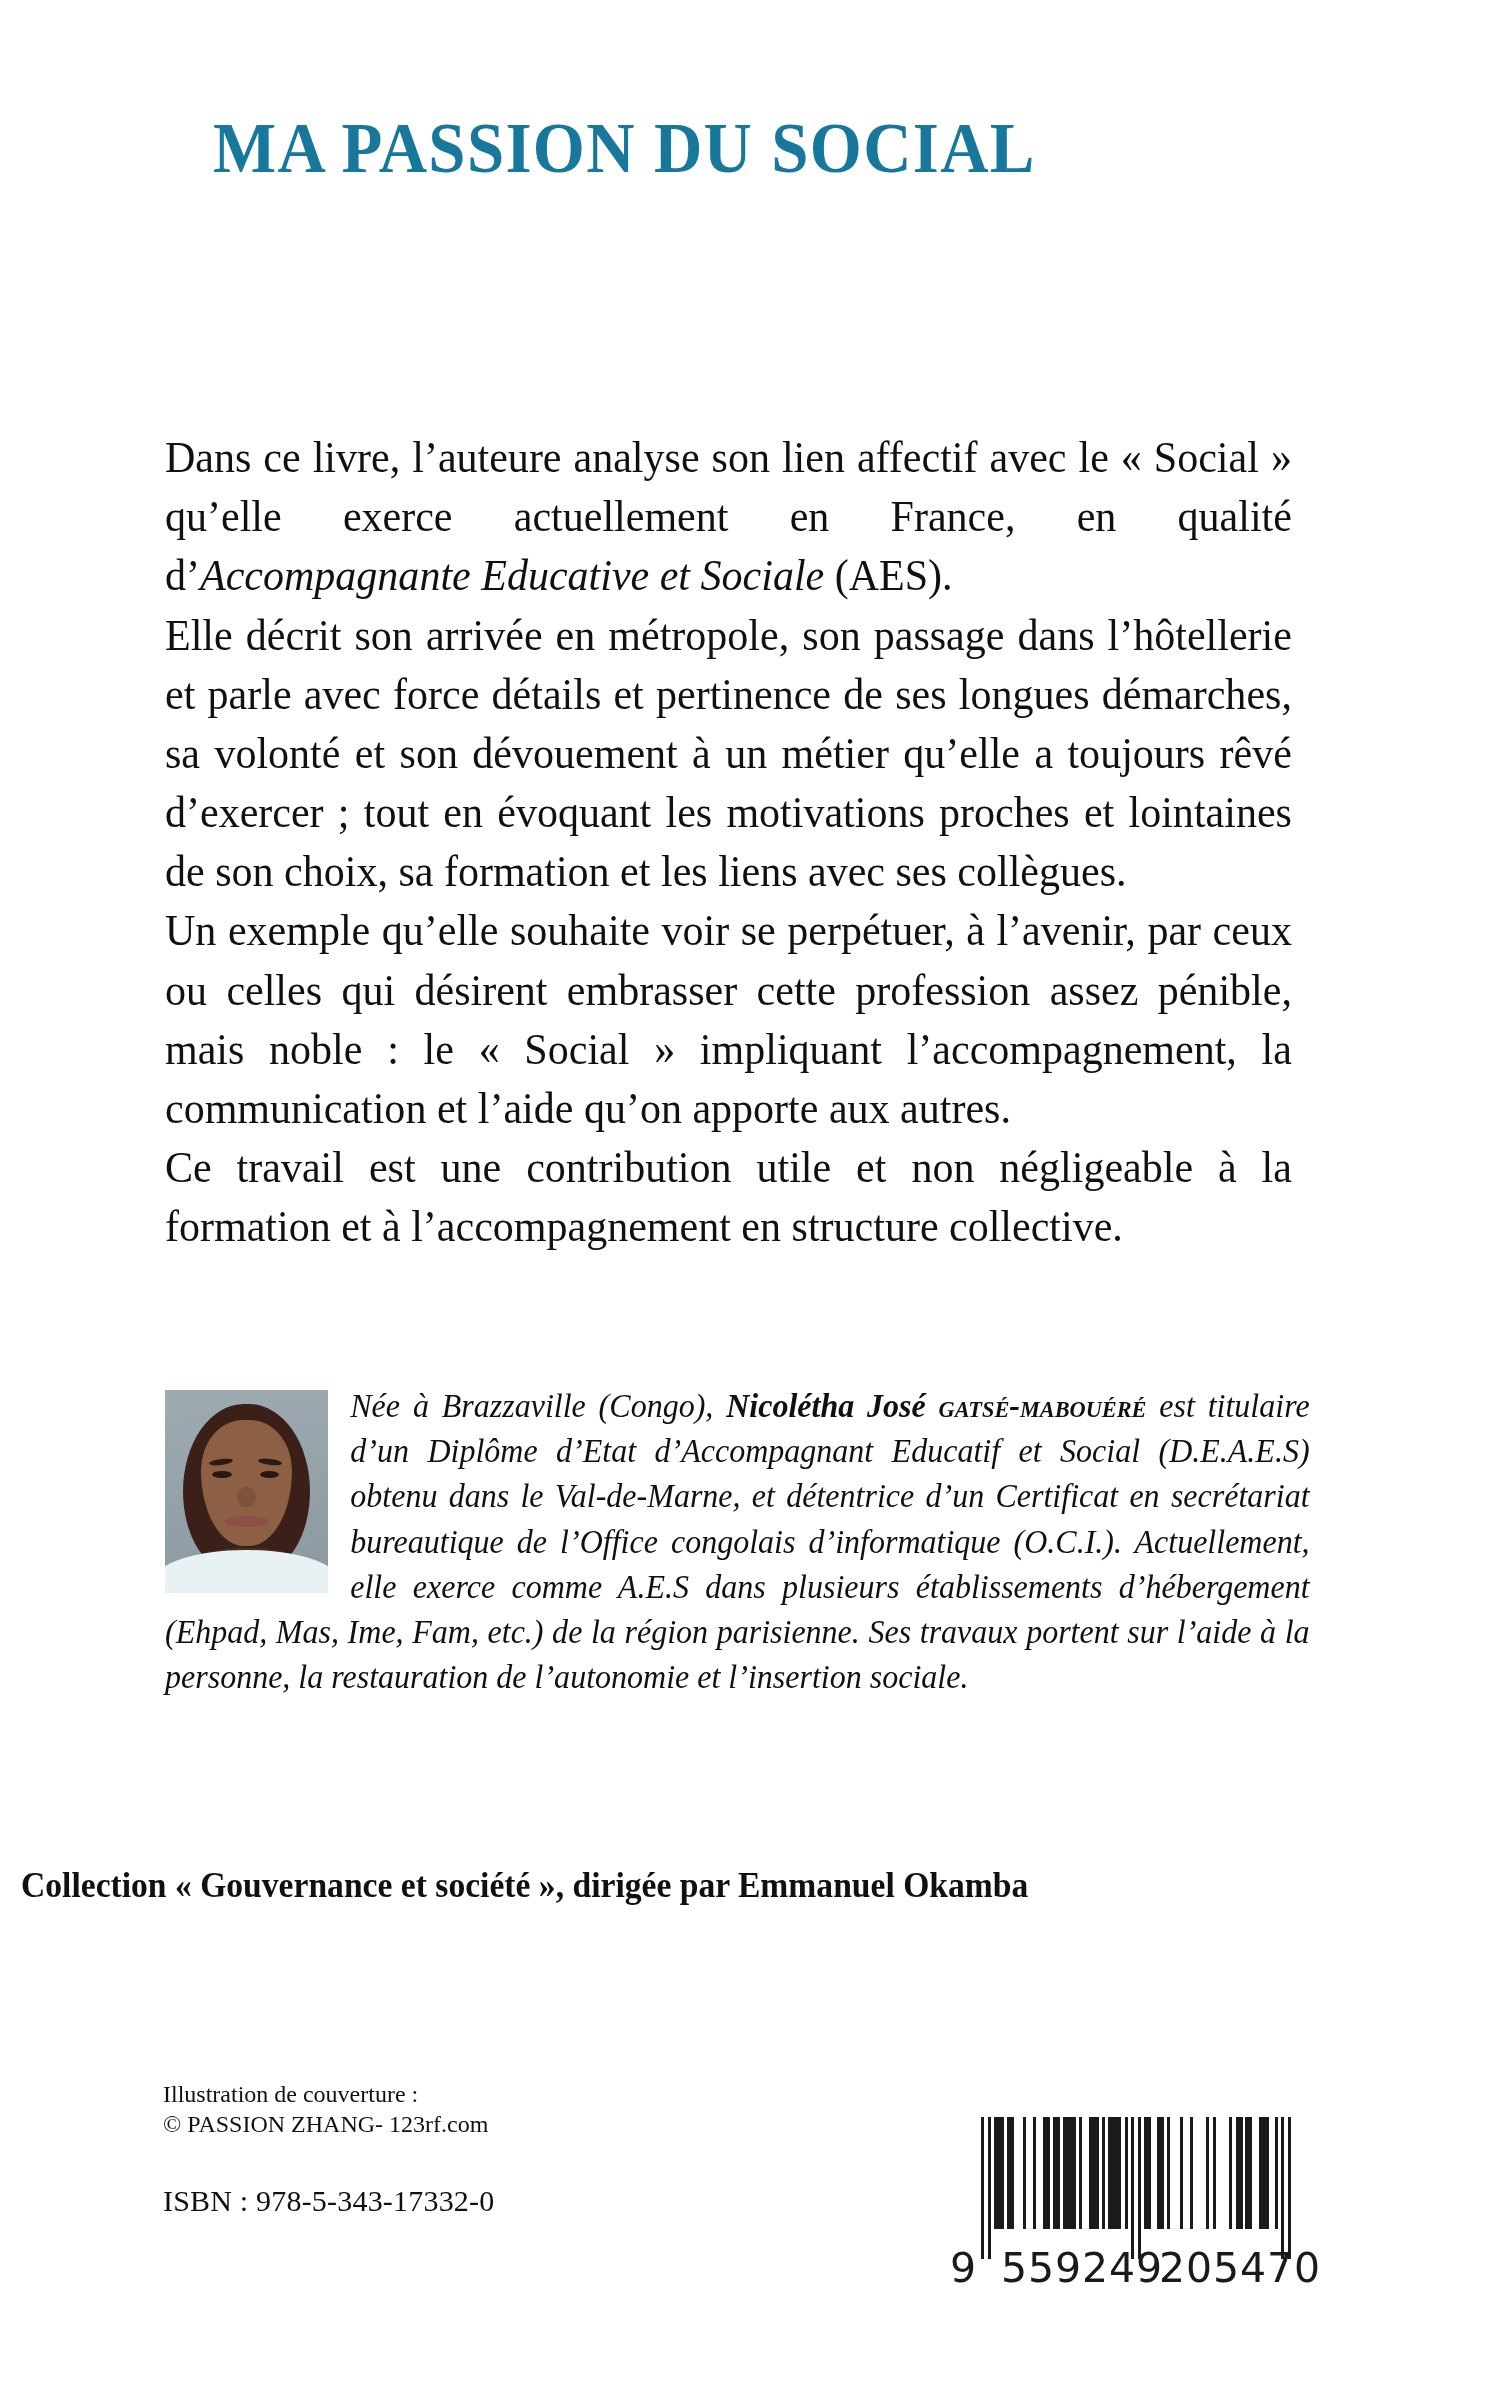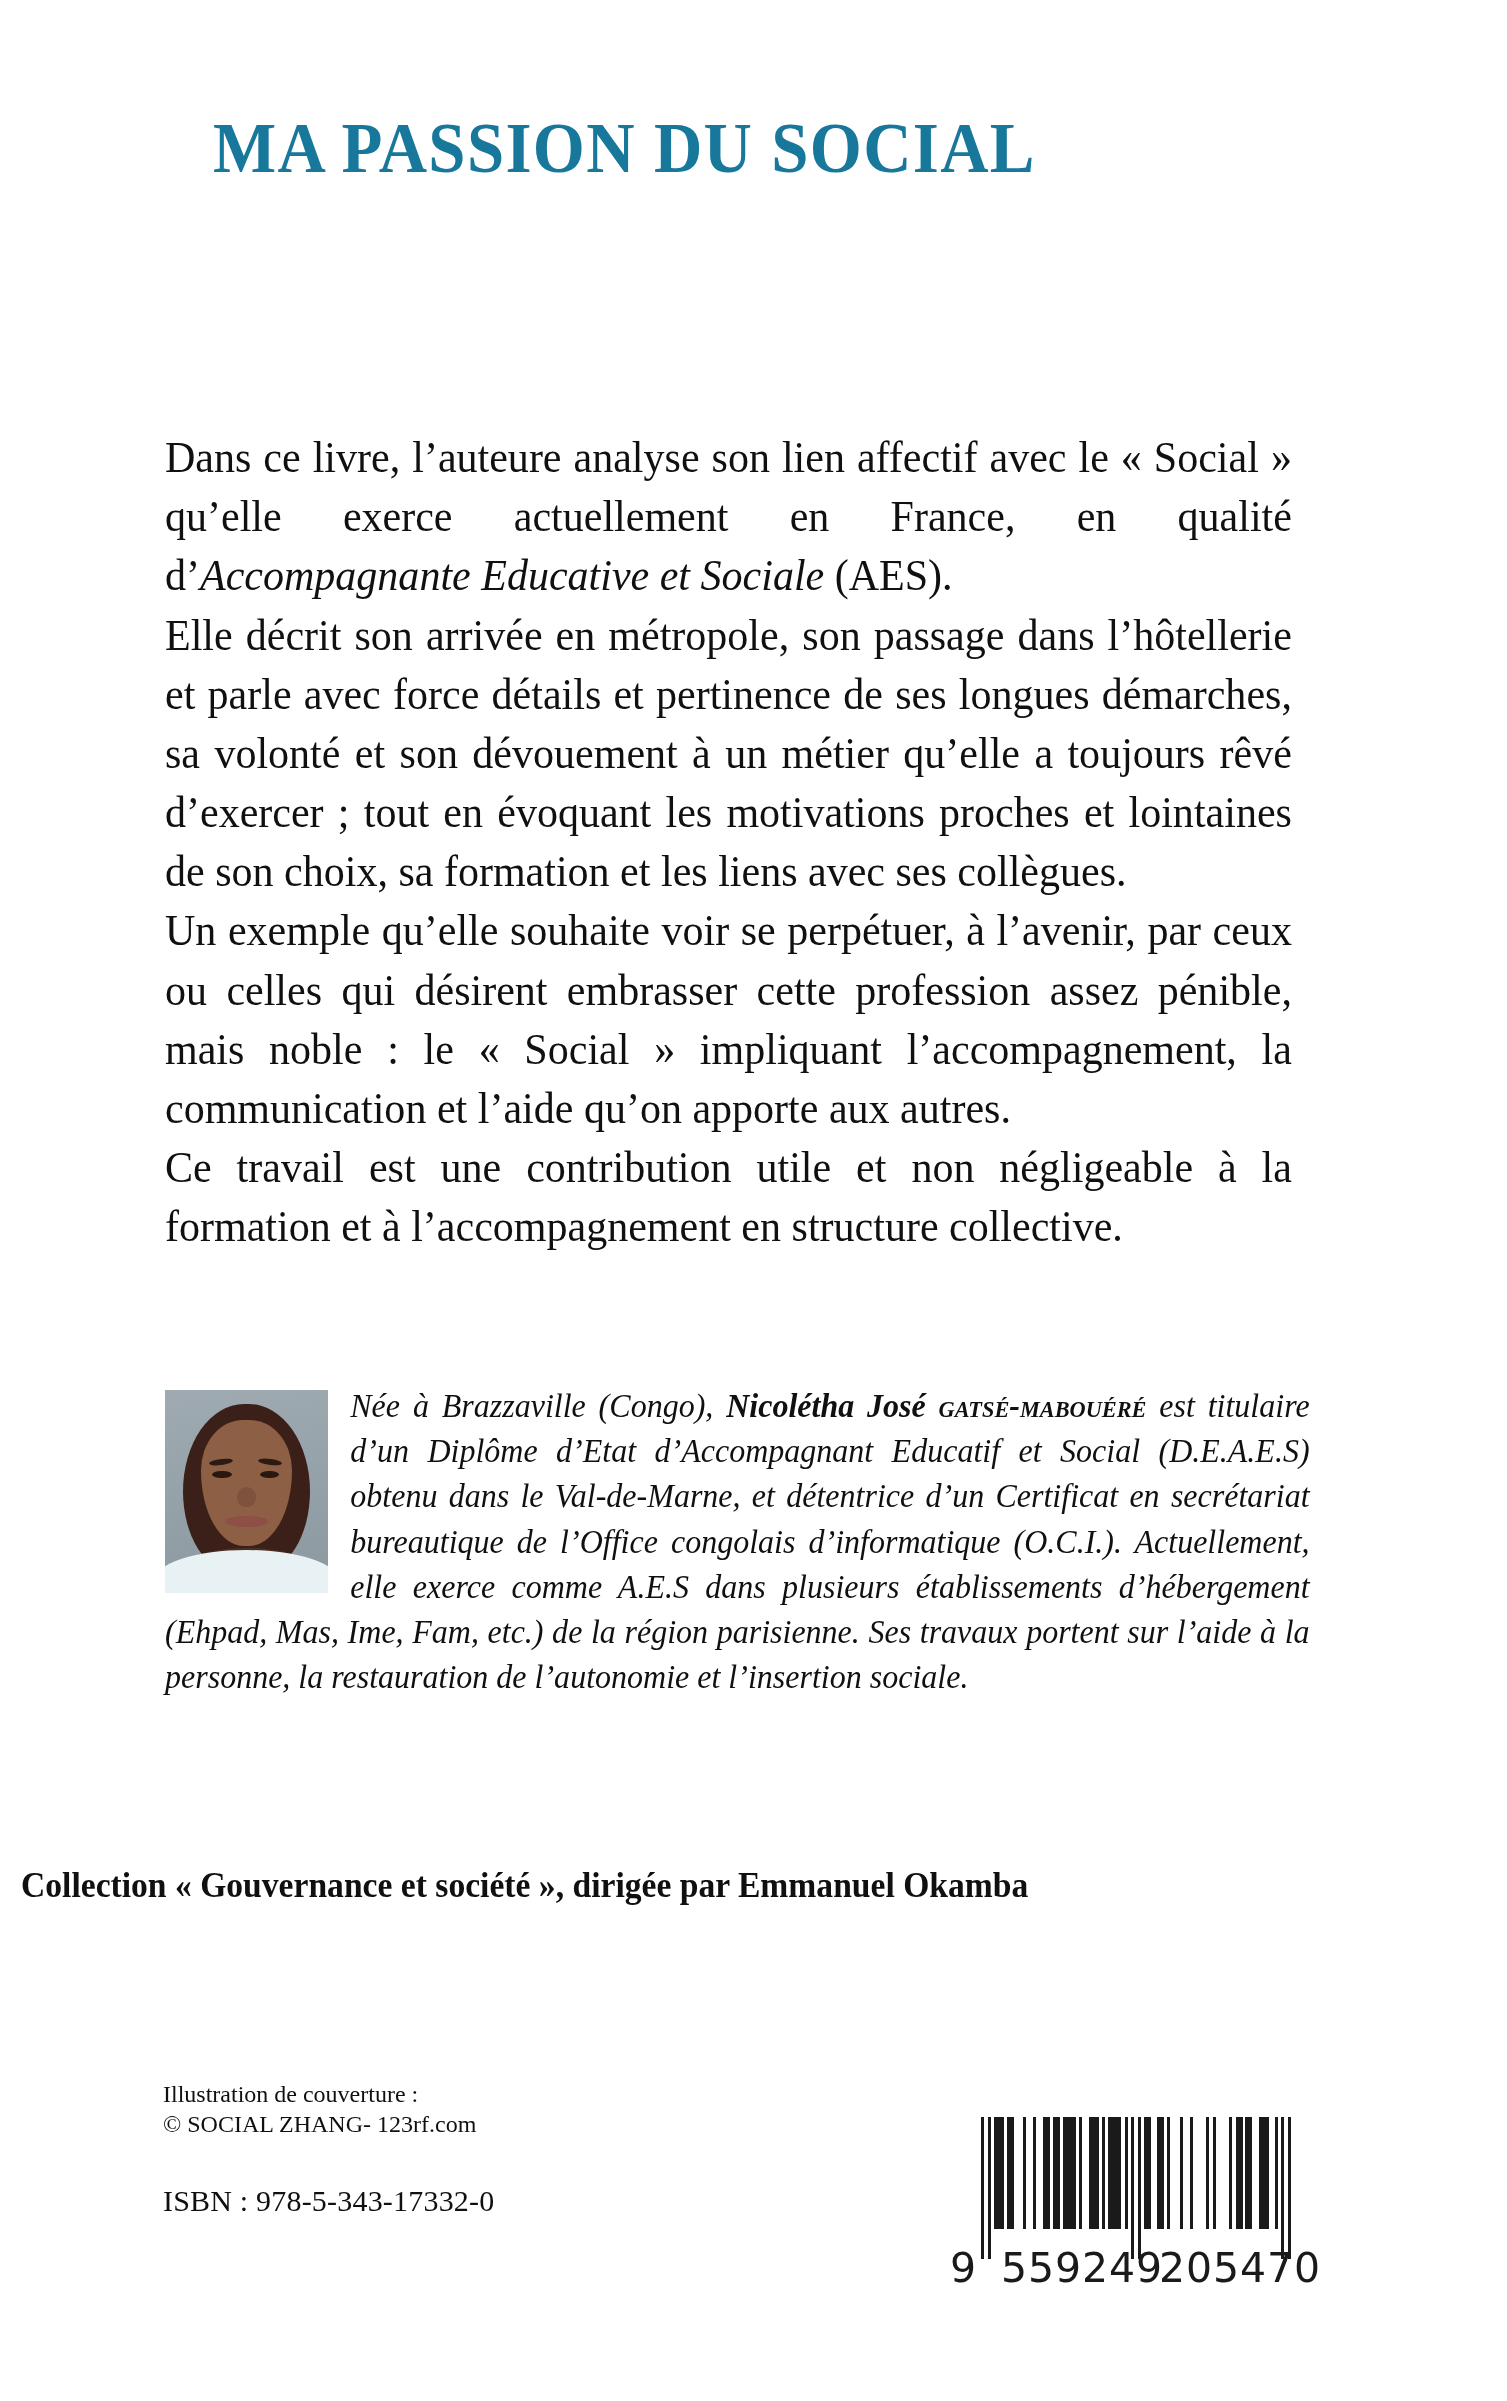--- a/index.html
+++ b/index.html
@@ -287,21 +287,21 @@
   </p>
 </div>
 
 <div class="collection">
   <span>Collection « Gouvernance et société », dirigée par Emmanuel Okamba</span>
 </div>
 
 <div class="footer-left">
   <div class="cover-credit">
     <div>Illustration de couverture :</div>
-    <div class="line2">© SOCIAL ZHANG- 123rf.com</div>
+    <div class="line2">© PASSION ZHANG- 123rf.com</div>
   </div>
   <div class="isbn">ISBN : 978-5-343-17332-0</div>
 </div>
 
 <div class="barcode-area">
   <div class="barcode-bars" id="barcode-bars">
       <i style="left: 0px; width: 3.3px; height: 142px; background: rgb(26, 26, 26);"></i>
       <i style="left: 6.5px; width: 3.3px; height: 142px; background: rgb(26, 26, 26);"></i>
       <i style="left: 13px; width: 9.8px; height: 112px; background: rgb(26, 26, 26);"></i>
       <i style="left: 26px; width: 6.5px; height: 112px; background: rgb(26, 26, 26);"></i>

